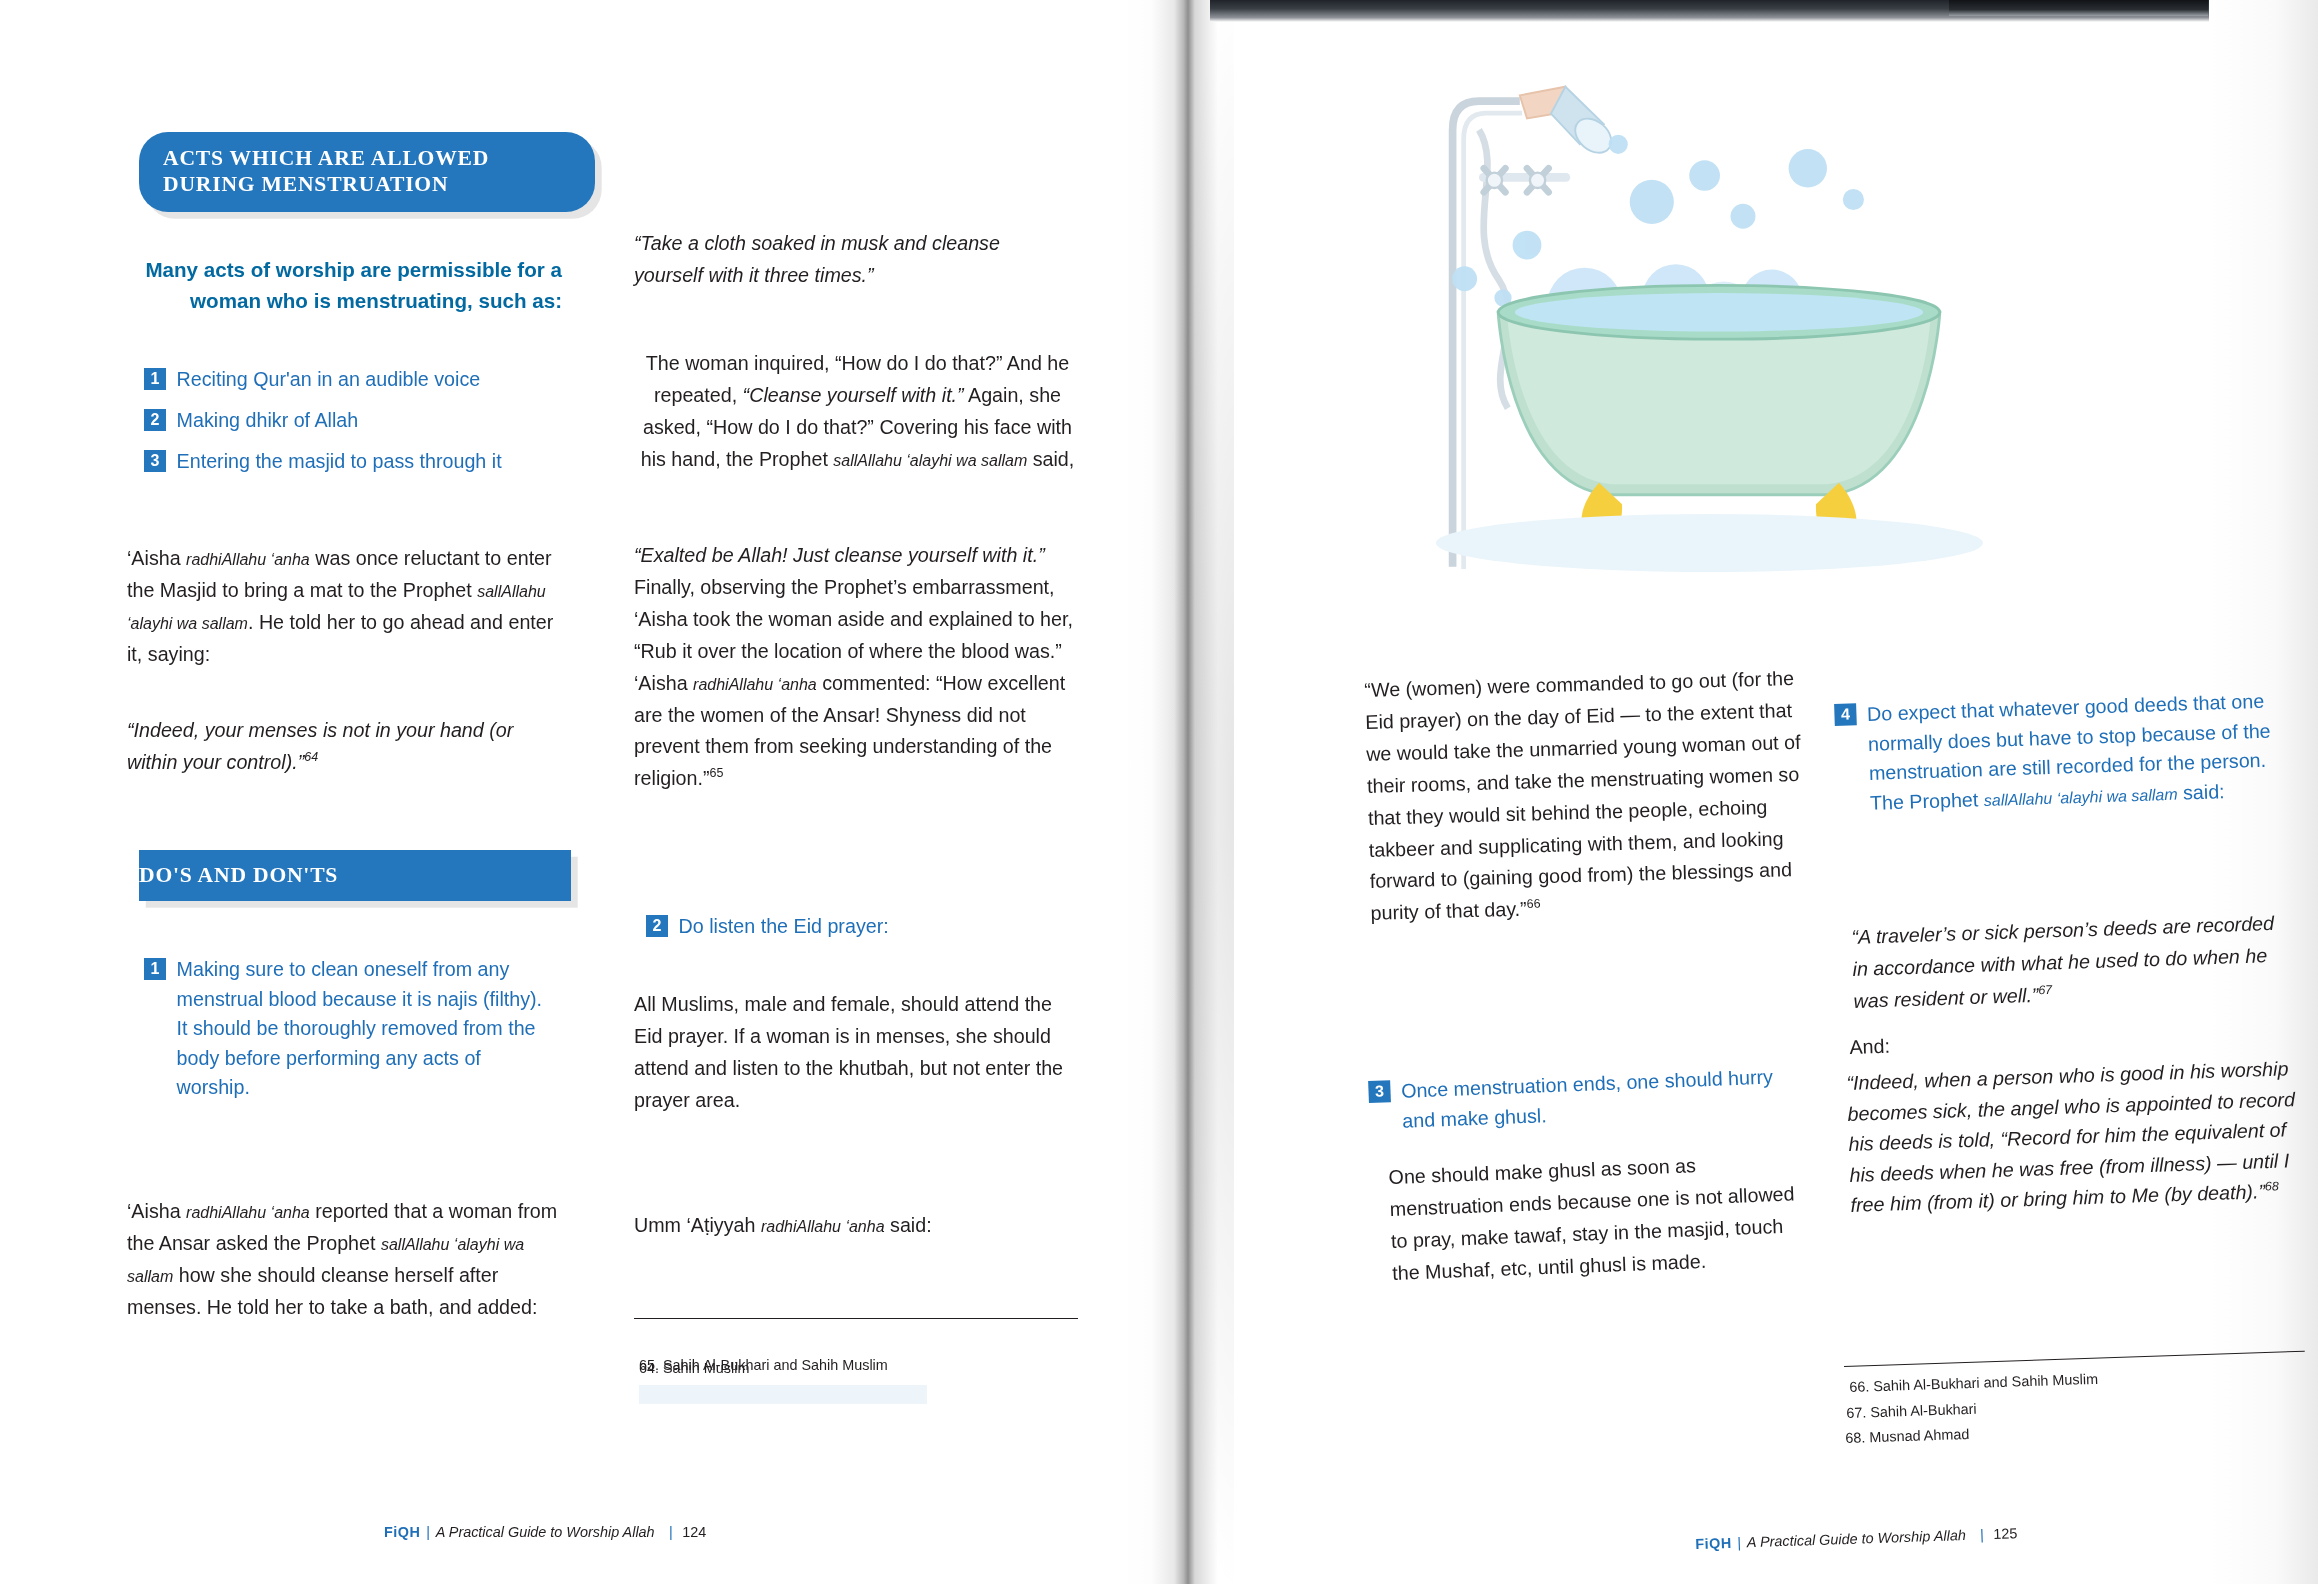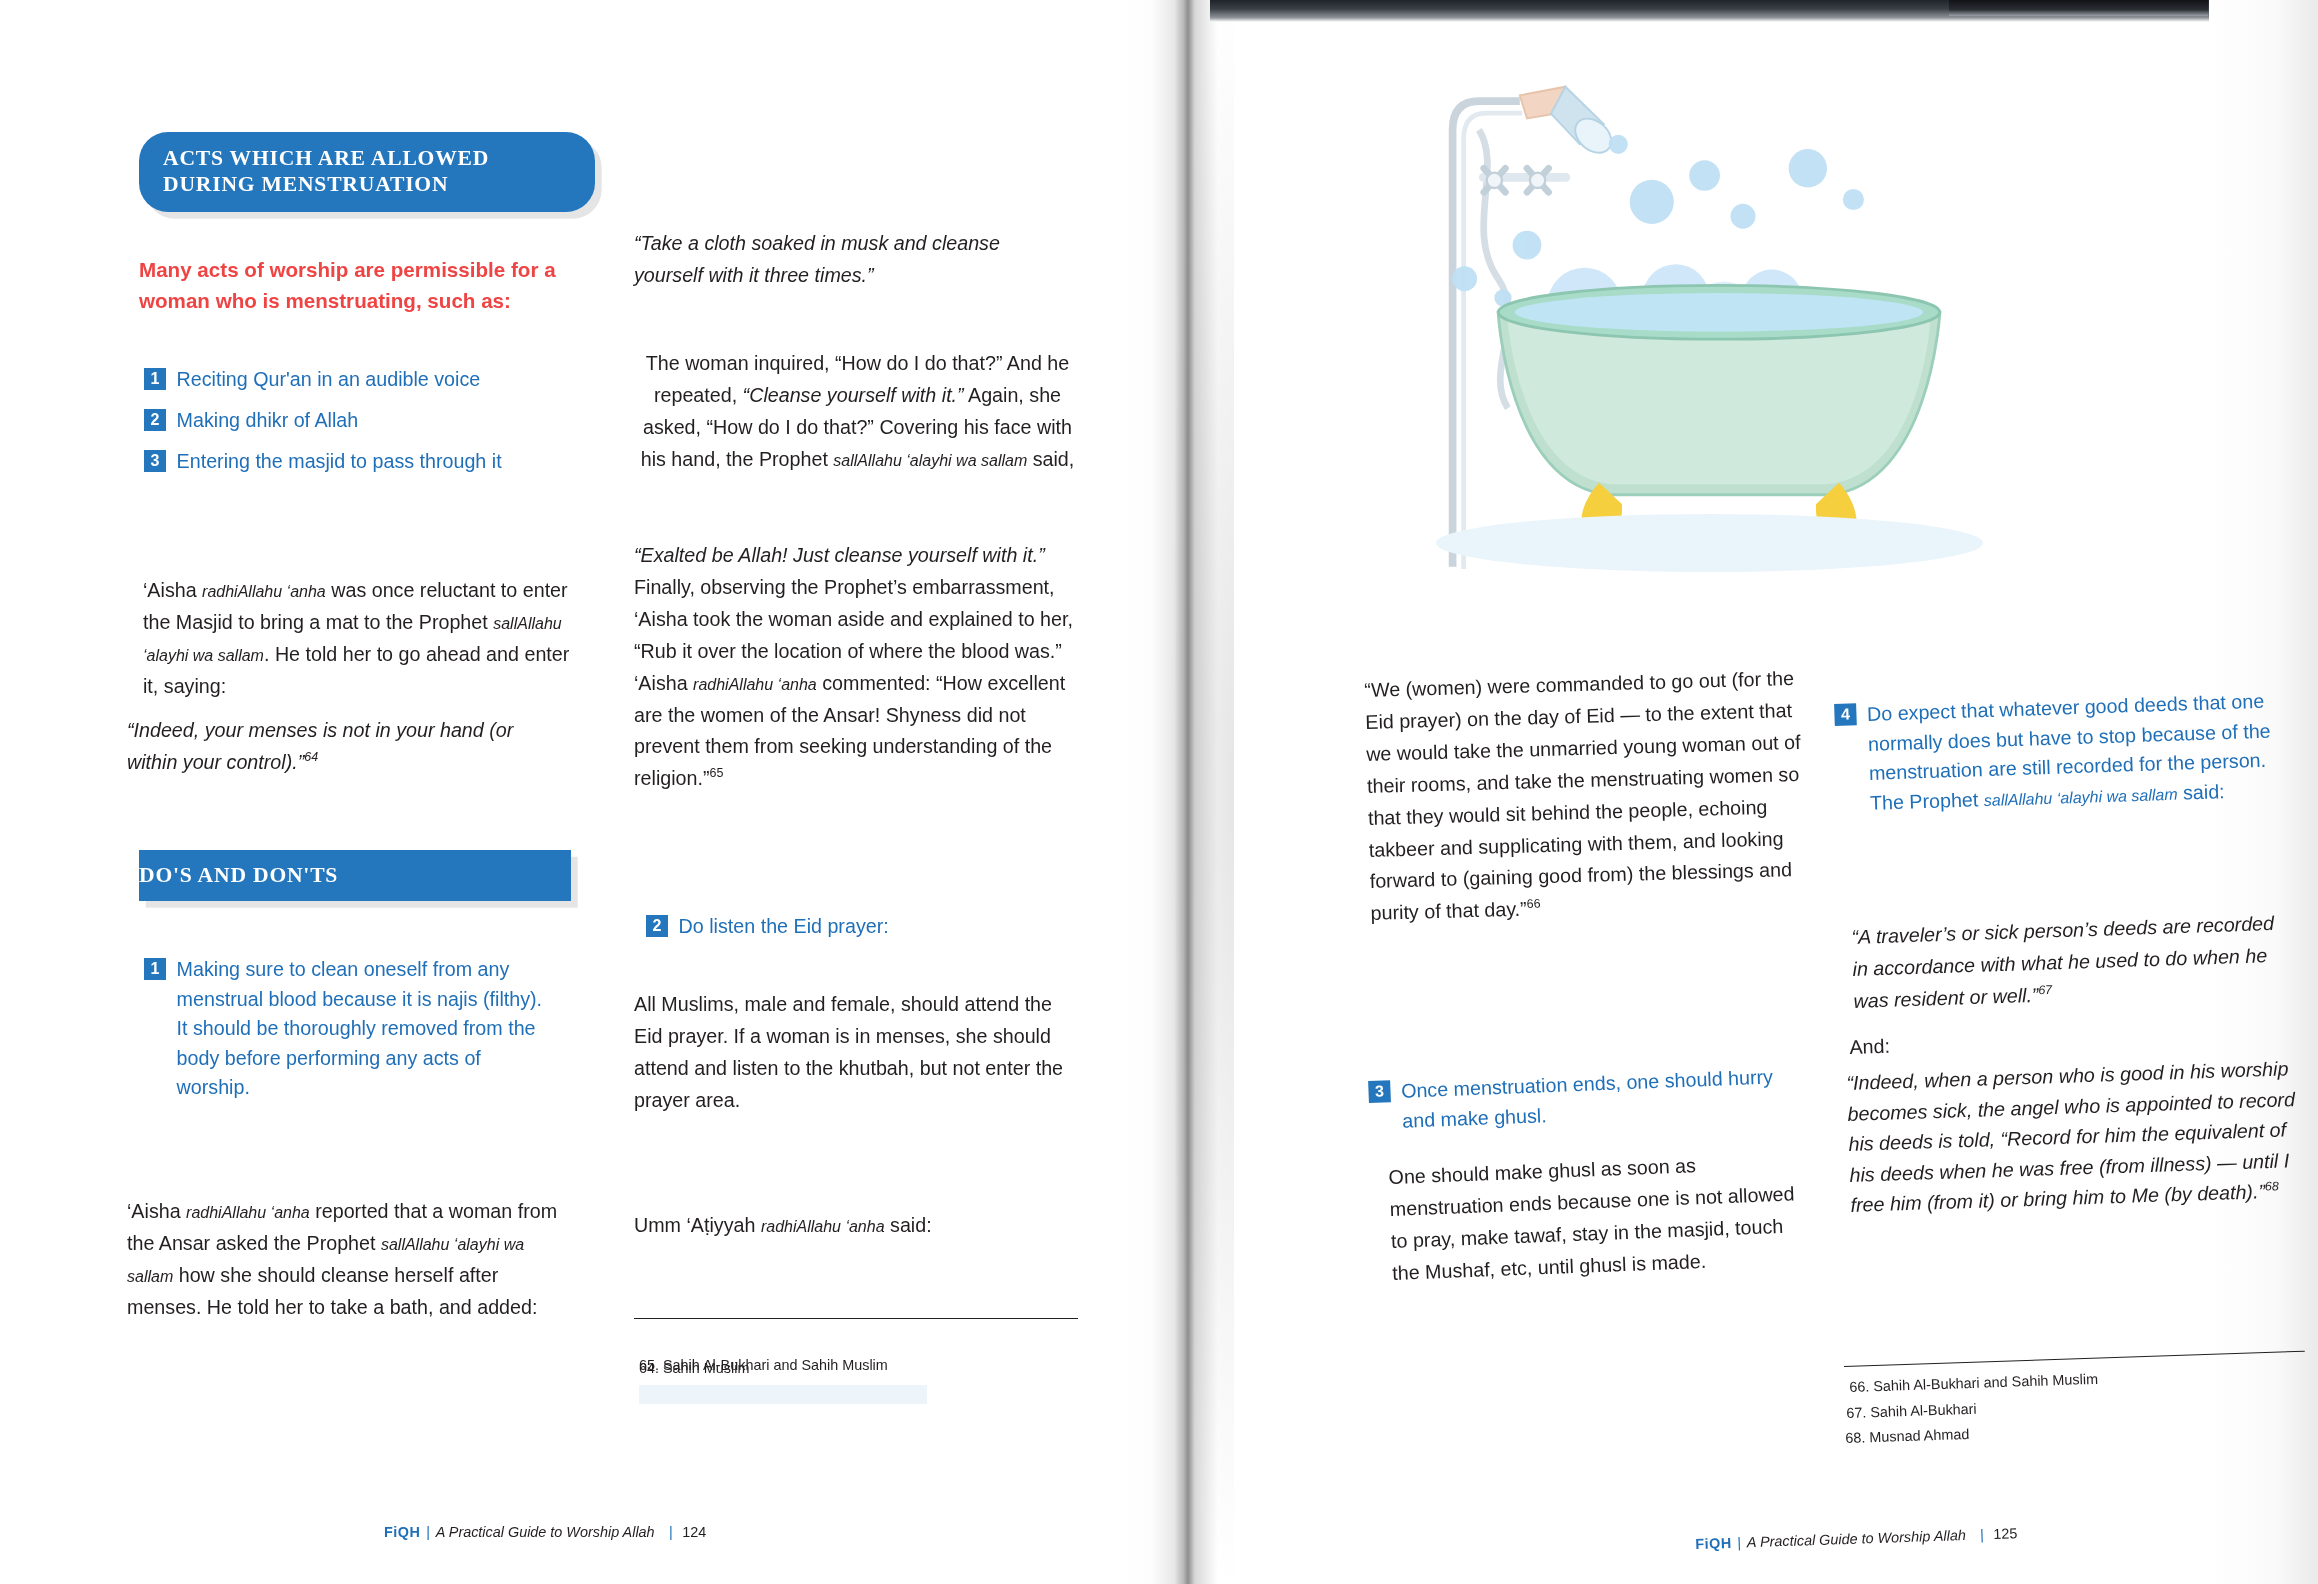--- a/index.html
+++ b/index.html
@@ -120,24 +120,25 @@
     text-align: left;
     font-size: 21.6px;
   }
   .bar-line { display: block; }
 
   .lead-blue {
     position: absolute;
     left: 139px;
     top: 254px;
     width: 423px;
-    color: #ef4444;
+    color: #0369a1;
     font-weight: bold;
     font-size: 20.6px;
     line-height: 1.52;
+    text-align: right;
   }
 
   
   .numlist {
     position: absolute;
   }
   .numrow {
     display: flex;
     align-items: flex-start;
     margin-bottom: 11.5px;
@@ -241,21 +242,21 @@
       <div class="numrow">
         <span class="numbox">2</span>
         <span class="numtext">Making dhikr of Allah</span>
       </div>
       <div class="numrow">
         <span class="numbox">3</span>
         <span class="numtext">Entering the masjid to pass through it</span>
       </div>
     </div>
 
-    <div class="col body-text" style="left:143px; top:543px; width:442px;margin-top:32px;">
+    <div class="col body-text" style="left:127px; top:543px; width:442px;">
       <p><span>‘Aisha </span><span class="small-ital">radhiAllahu ‘anha</span><span> was once reluctant to enter the Masjid to bring a mat to the Prophet </span><span class="small-ital">sallAllahu ‘alayhi wa sallam</span><span>. He told her to go ahead and enter it, saying:</span></p>
     </div>
 
     <div class="col body-text" style="left:127px; top:715px; width:442px;">
       <p class="ital"><span>“Indeed, your menses is not in your hand (or within your control).”</span><span class="sup">64</span></p>
     </div>
 
     <div class="bar b2">
       <span>DO'S AND DON'TS</span>
     </div>

